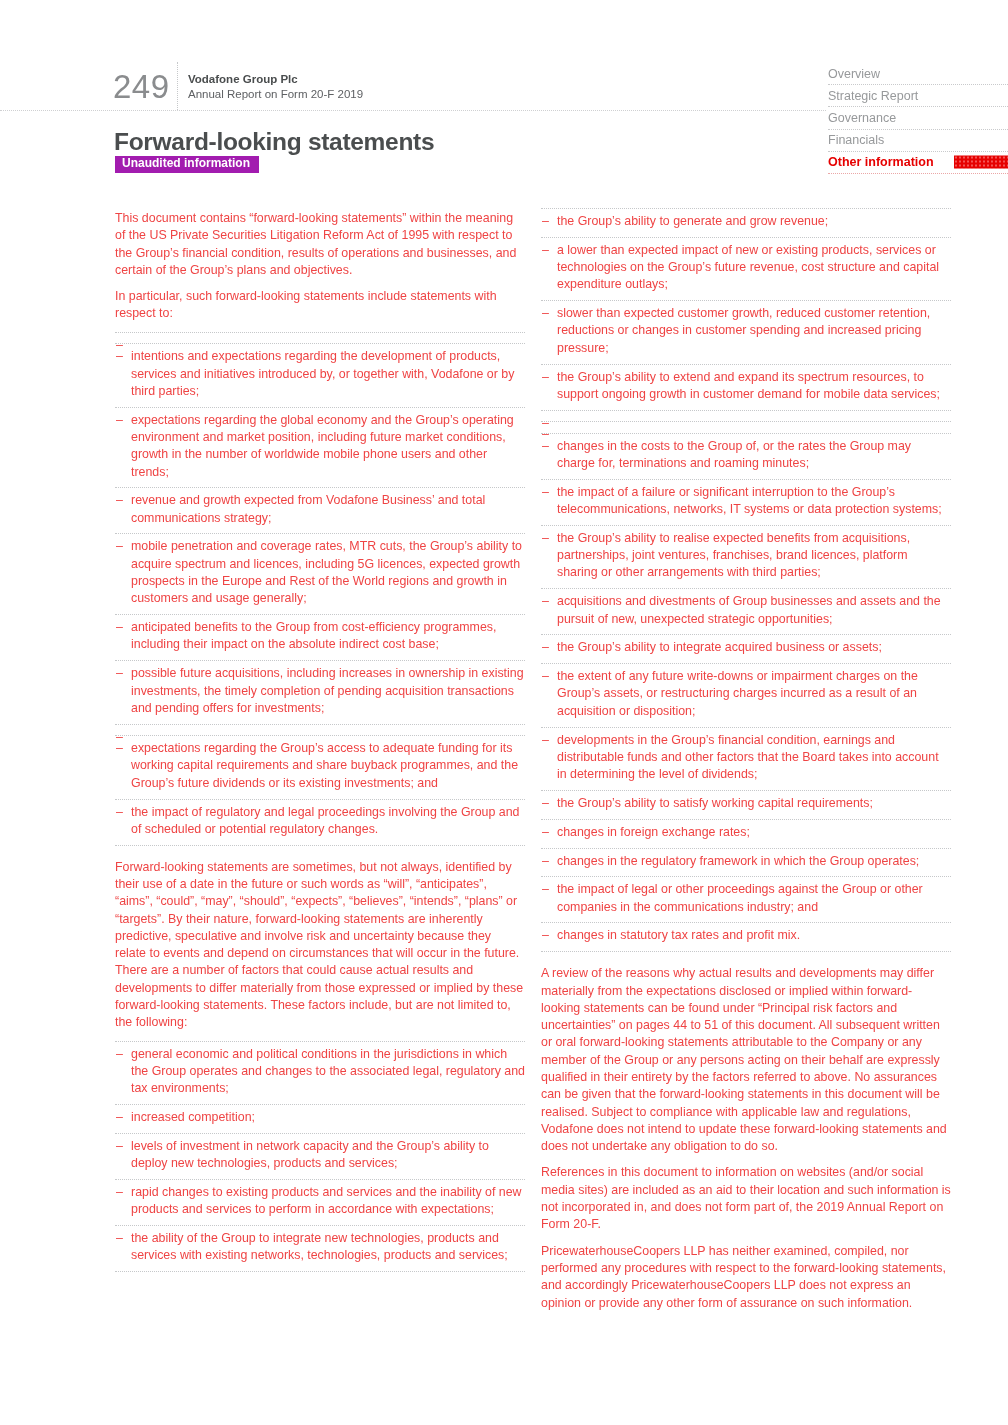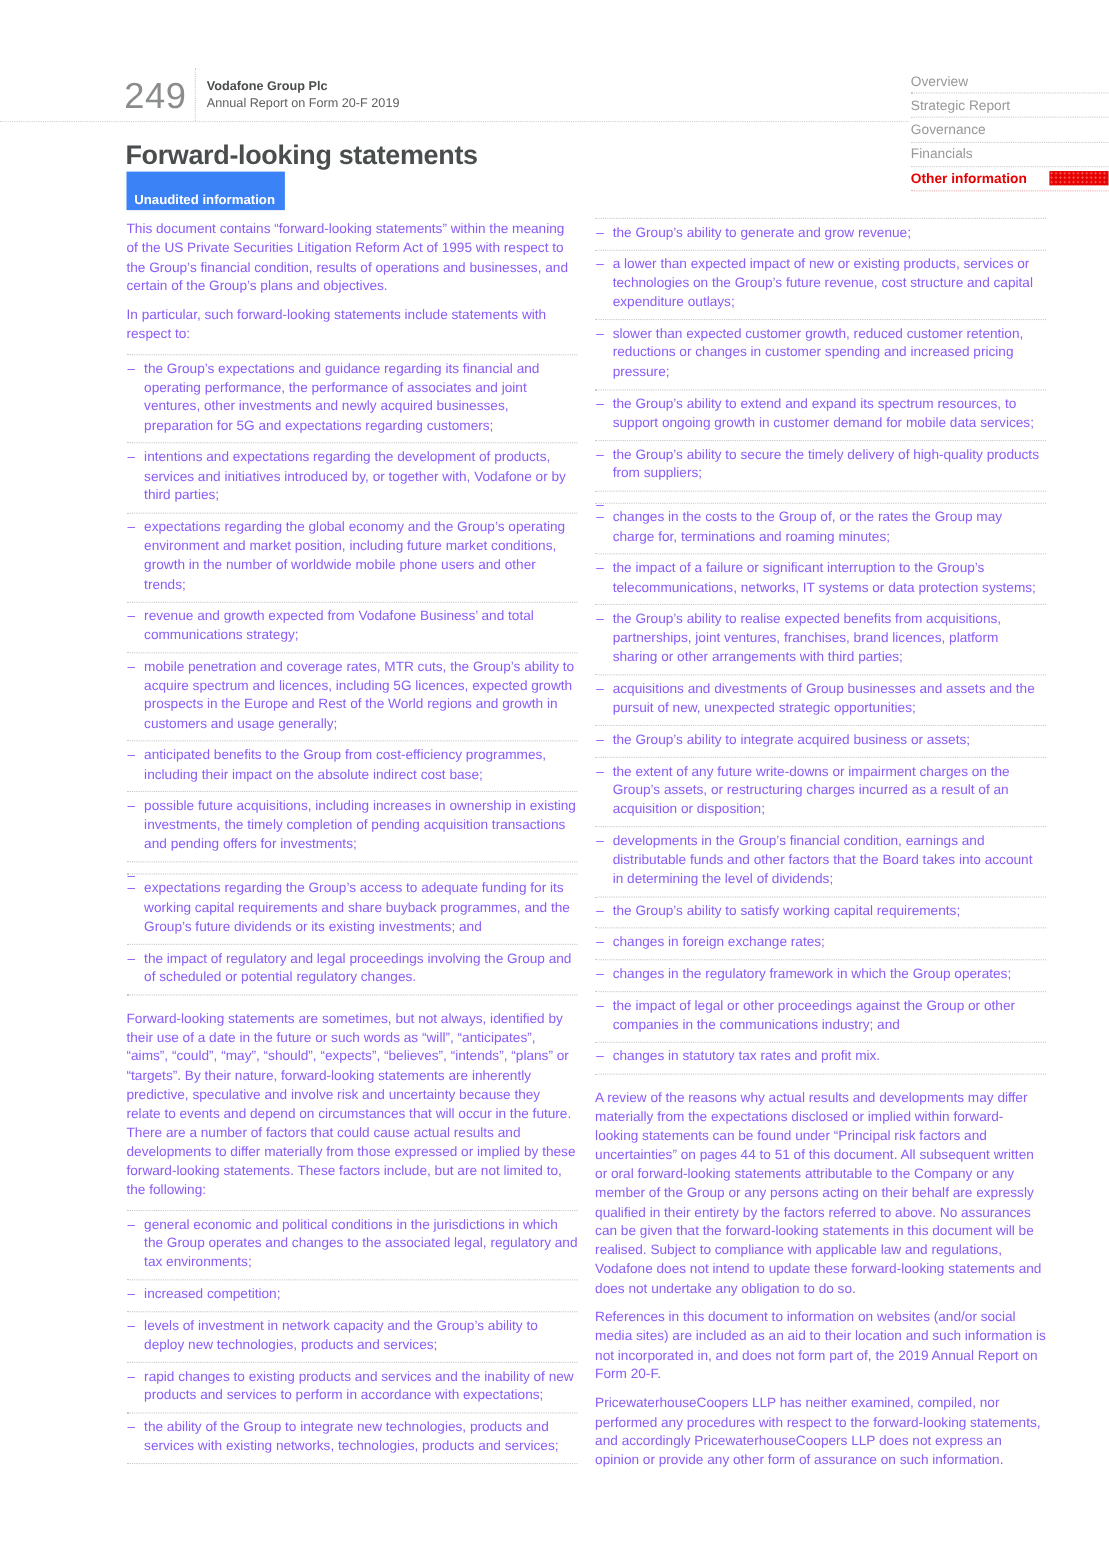--- a/index.html
+++ b/index.html
@@ -51,29 +51,29 @@
     background-size: 4px 4px;
   }
   
   .doc-title {
     position: absolute; left: 114px; top: 84px;
     font-size: 24.5px; font-weight: 700; color: #4a4d4e; letter-spacing: -0.3px;
   }
   .badge {
     position: absolute; left: 115px; top: 112px;
     display: inline-block;
-    background: #3b82f6; color: #ffffff;
+    background: #a21caf; color: #ffffff;
     font-size: 12px; font-weight: 700;
-    padding: 18px 9px 3px 7px;
+    padding: 0 9px 3px 7px;
   }
   
   .columns {
-    position: absolute; left: 115px; top: 154px; width: 836px;
+    position: absolute; left: 115px; top: 164px; width: 836px;
     display: flex; gap: 16px;
-    font-size: 12.4px; line-height: 17.3px; color: #8b5cf6;
+    font-size: 12.4px; line-height: 17.3px; color: #ef4444;
   }
   .col-left  { width: 410px; }
   .col-right { width: 410px; }
   .col p { margin: 2px 0 9px; }
   .col p.after-list { margin-top: 13px; }
   .blist { border-bottom: 1px dotted #c6c8ca; margin-bottom: 0; }
   .li {
     position: relative;
     border-top: 1px dotted #c6c8ca;
     padding: 4px 0 6.5px 16px;
@@ -118,21 +118,20 @@
   <div class="columns">
 
     <div class="col col-left">
       <p>This document contains “forward-looking statements” within the meaning of the US Private Securities Litigation Reform Act of 1995 with respect to the Group’s financial condition, results of operations and businesses, and certain of the Group’s plans and objectives.</p>
       <p>In particular, such forward-looking statements include statements with respect to:</p>
 
       <div class="blist">
 
           <div class="li">
             <span class="dash">–</span>
-            <span class="li-text">the Group’s expectations and guidance regarding its financial and operating performance, the performance of associates and joint ventures, other investments and newly acquired businesses, preparation for 5G and expectations regarding customers;</span>
           </div>
 
           <div class="li">
             <span class="dash">–</span>
             <span class="li-text">intentions and expectations regarding the development of products, services and initiatives introduced by, or together with, Vodafone or by third parties;</span>
           </div>
 
           <div class="li">
             <span class="dash">–</span>
             <span class="li-text">expectations regarding the global economy and the Group’s operating environment and market position, including future market conditions, growth in the number of worldwide mobile phone users and other trends;</span>
@@ -222,21 +221,20 @@
             <span class="li-text">slower than expected customer growth, reduced customer retention, reductions or changes in customer spending and increased pricing pressure;</span>
           </div>
 
           <div class="li">
             <span class="dash">–</span>
             <span class="li-text">the Group’s ability to extend and expand its spectrum resources, to support ongoing growth in customer demand for mobile data services;</span>
           </div>
 
           <div class="li">
             <span class="dash">–</span>
-            <span class="li-text">the Group’s ability to secure the timely delivery of high-quality products from suppliers;</span>
           </div>
 
           <div class="li">
             <span class="dash">–</span>
           </div>
 
           <div class="li">
             <span class="dash">–</span>
             <span class="li-text">changes in the costs to the Group of, or the rates the Group may charge for, terminations and roaming minutes;</span>
           </div>

